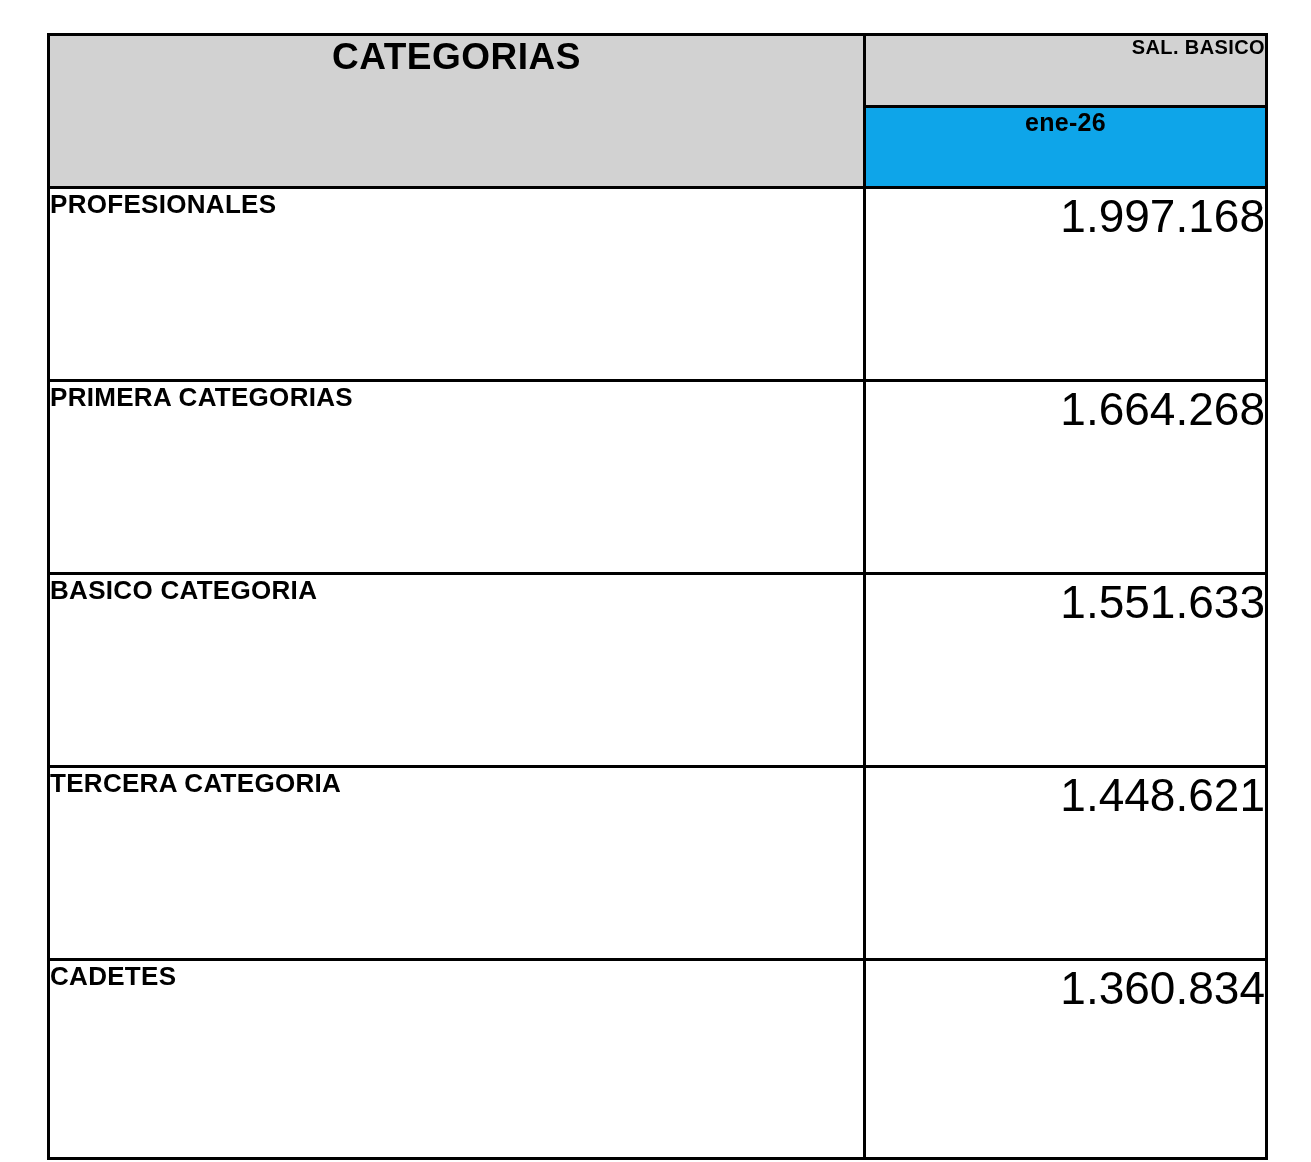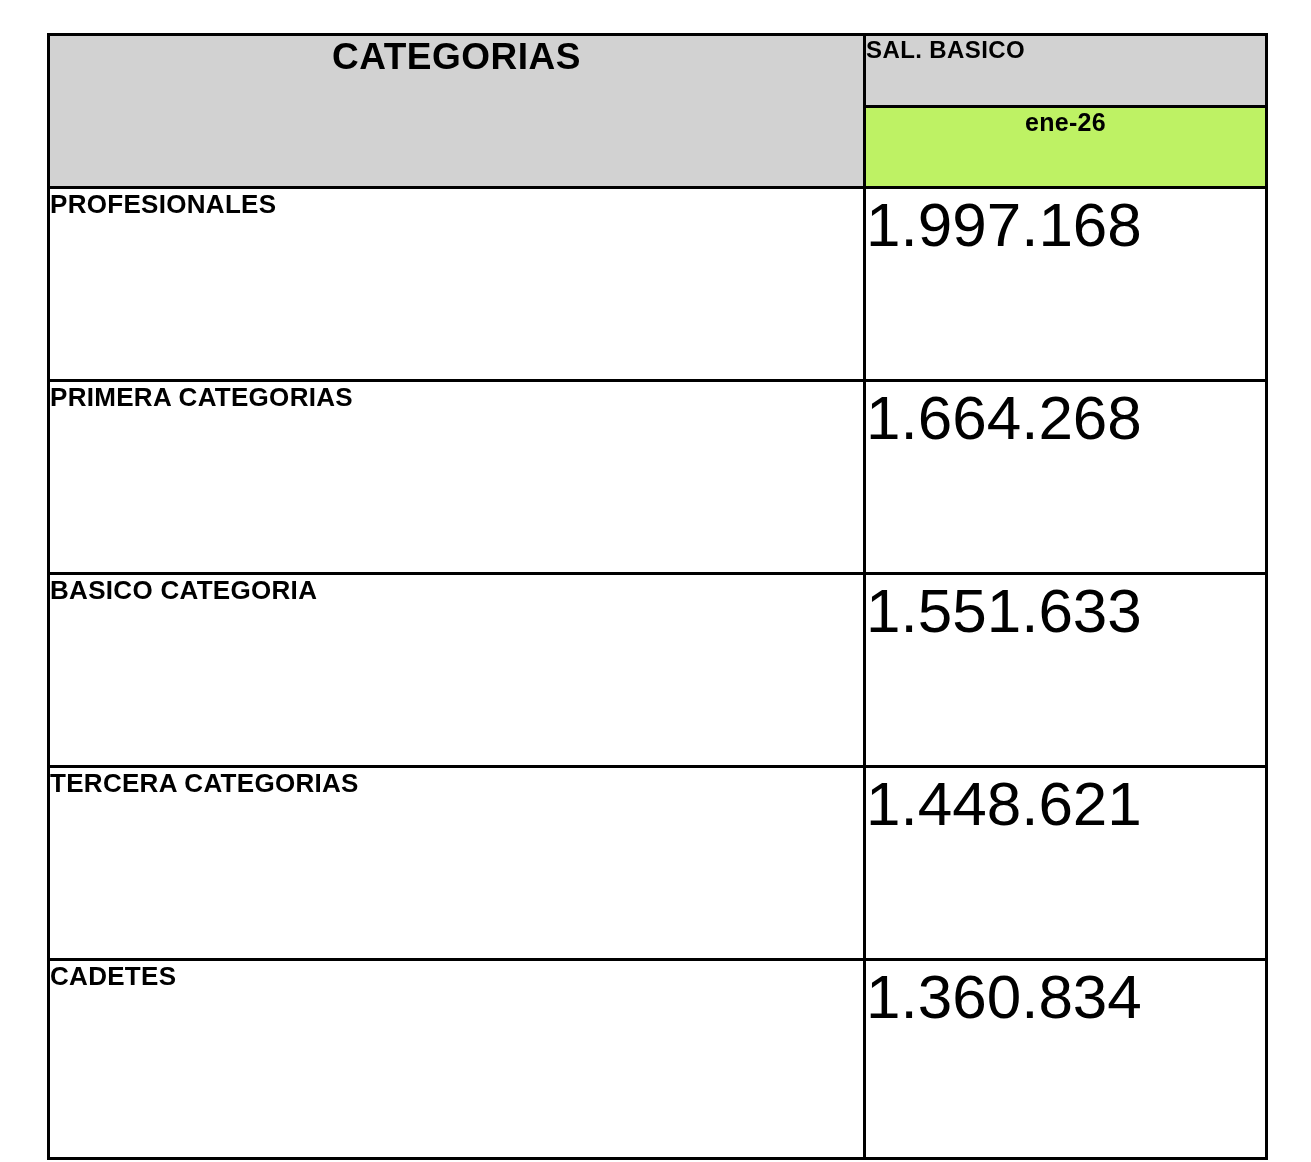--- a/index.html
+++ b/index.html
@@ -47,52 +47,53 @@
     text-align: center;
     vertical-align: bottom;
     height: 150px;
     font-size: 37px;
     font-weight: bold;
     letter-spacing: 0.5px;
     padding-bottom: 6px;
   }
   .hdr-top {
     background: #d2d2d2;
-    text-align: left;
+    text-align: right;
     vertical-align: middle;
     height: 69px;
-    font-size: 24px;
+    font-size: 20px;
     font-weight: bold;
     letter-spacing: 0.4px;
     border-bottom: 3px solid #000000;
   }
   .hdr-sub {
-    background: #bef264;
+    background: #0ea5e9;
     text-align: center;
     vertical-align: middle;
     height: 78px;
     font-size: 25px;
     font-weight: bold;
     letter-spacing: 0.3px;
   }
 
   
   .cell-cat {
     height: 190px;
     font-size: 26px;
     font-weight: bold;
     letter-spacing: 0.3px;
     padding: 6px 0 0 15px;
     vertical-align: top;
     background: #ffffff;
   }
   .cell-val {
     height: 190px;
-    font-size: 62px;
+    font-size: 46px;
     font-weight: normal;
+    text-align: right;
     padding: 6px 14px 0 0;
     vertical-align: top;
     background: #ffffff;
     white-space: nowrap;
   }
 
   tr.row-last .cell-cat,
   tr.row-last .cell-val { height: 196px; }
 </style>
 </head>
@@ -119,21 +120,21 @@
       </tr>
       <tr class="row-data">
         <td class="cell-cat">PRIMERA CATEGORIAS</td>
         <td class="cell-val">1.664.268</td>
       </tr>
       <tr class="row-data">
         <td class="cell-cat">BASICO CATEGORIA</td>
         <td class="cell-val">1.551.633</td>
       </tr>
       <tr class="row-data">
-        <td class="cell-cat">TERCERA CATEGORIAS</td>
+        <td class="cell-cat">TERCERA CATEGORIA</td>
         <td class="cell-val">1.448.621</td>
       </tr>
       <tr class="row-data row-last">
         <td class="cell-cat">CADETES</td>
         <td class="cell-val">1.360.834</td>
       </tr>
     </tbody>
   </table>
 </div>
 

